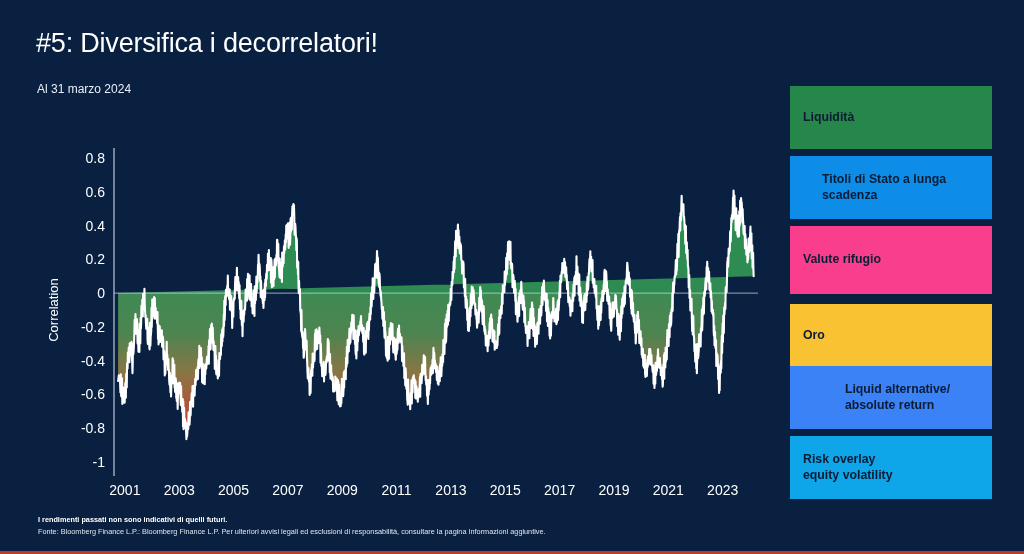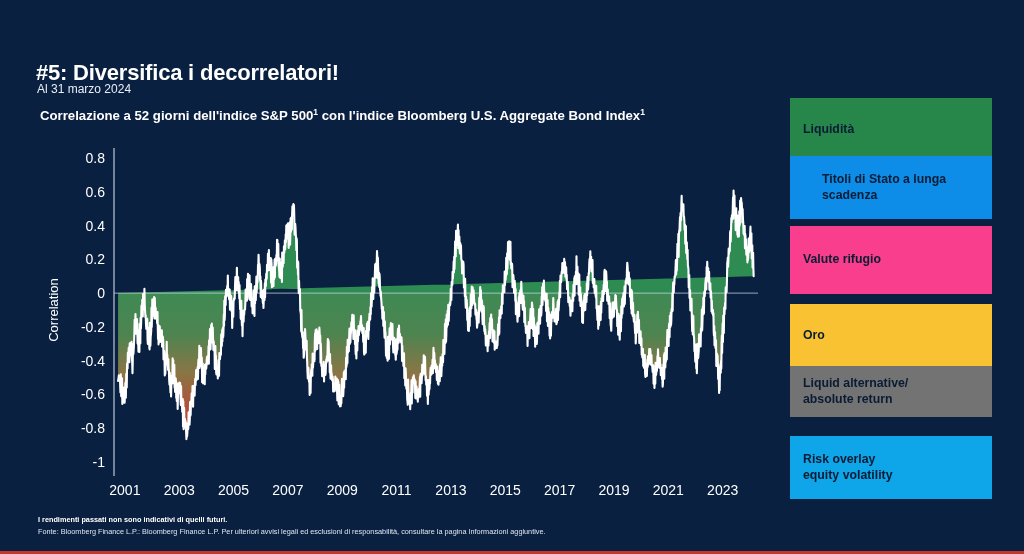--- a/index.html
+++ b/index.html
@@ -15,26 +15,25 @@
     overflow: hidden;
     font-family: "Liberation Sans", sans-serif;
     color: #ffffff;
   }
 
   
   #slide-title {
     position: absolute;
     left: 36px;
     top: 28px;
-    font-size: 22px;
-    font-weight: bold;
+    font-size: 27px;
+    font-weight: normal;
     letter-spacing: -0.2px;
     color: #ffffff;
     white-space: nowrap;
-    margin-top: 32px;
   }
   #as-of-date {
     position: absolute;
     left: 37px;
     top: 82px;
     font-size: 12px;
     font-weight: normal;
     color: #e9eef6;
     white-space: nowrap;
   }
@@ -118,23 +117,20 @@
     background: #c0392b;
   }
 </style>
 </head>
 <body>
 
 <div id="page">
 
   <div id="slide-title">#5: Diversifica i decorrelatori!</div>
   <div id="as-of-date">Al 31 marzo 2024</div>
-  <div id="chart-title">
-    <span>Correlazione a 52 giorni dell'indice S&amp;P 500</span><sup>1</sup><span> con l'indice Bloomberg U.S. Aggregate Bond Index</span><sup>1</sup>
-  </div>
 
   <div id="chart-area">
     <svg id="chart-svg" width="730" height="360" viewBox="0 0 730 360">
       <defs>
         <linearGradient id="negGrad" x1="0" y1="0" x2="0" y2="1">
           <stop offset="0%" stop-color="#3f8a54" stop-opacity="1"></stop>
           <stop offset="28%" stop-color="#4d8450" stop-opacity="1"></stop>
           <stop offset="55%" stop-color="#8a7545" stop-opacity="1"></stop>
           <stop offset="78%" stop-color="#b05338" stop-opacity="1"></stop>
           <stop offset="100%" stop-color="#c0392b" stop-opacity="1"></stop>
@@ -183,34 +179,34 @@
           <text x="632.329113924052" y="355" text-anchor="middle" class="axis-label">2021</text>
           <text x="686.6751054852333" y="355" text-anchor="middle" class="axis-label">2023</text>
         </g>
       <g id="ytitle">
           <text x="0" y="0" class="ylabel-text" text-anchor="middle" transform="translate(22,170) rotate(-90)">Correlation</text>
         </g>
     </svg>
   </div>
 
   <div id="legend">
-      <div class="legend-item" style="top: 0px; height: 63px; background: rgb(39, 135, 74); margin-top: 12px;">
+      <div class="legend-item" style="top: 0px; height: 63px; background: rgb(39, 135, 74);">
         <span class="legend-label" style="color: rgb(10, 28, 51);">Liquidità</span>
       </div>
       <div class="legend-item" style="top: 70px; height: 63px; background: rgb(13, 141, 232); padding-left: 32px;">
         <span class="legend-label" style="color: rgb(10, 28, 51);">Titoli di Stato a lunga
 scadenza</span>
       </div>
       <div class="legend-item" style="top: 140px; height: 68px; background: rgb(248, 62, 140);">
         <span class="legend-label" style="color: rgb(10, 28, 51);">Valute rifugio</span>
       </div>
       <div class="legend-item" style="top: 218px; height: 63px; background: rgb(249, 194, 51);">
         <span class="legend-label" style="color: rgb(10, 28, 51);">Oro</span>
       </div>
-      <div class="legend-item" style="top: 280px; height: 51px; background: #737373;">
+      <div class="legend-item" style="top: 280px; height: 63px; background: #3b82f6; justify-content: center;">
         <span class="legend-label" style="color: rgb(10, 28, 51);">Liquid alternative/
 absolute return</span>
       </div>
       <div class="legend-item" style="top: 350px; height: 63px; background: #0ea5e9;">
         <span class="legend-label" style="color: rgb(10, 28, 51);">Risk overlay
 equity volatility</span>
       </div>
     </div>
 
   <div id="footer">

